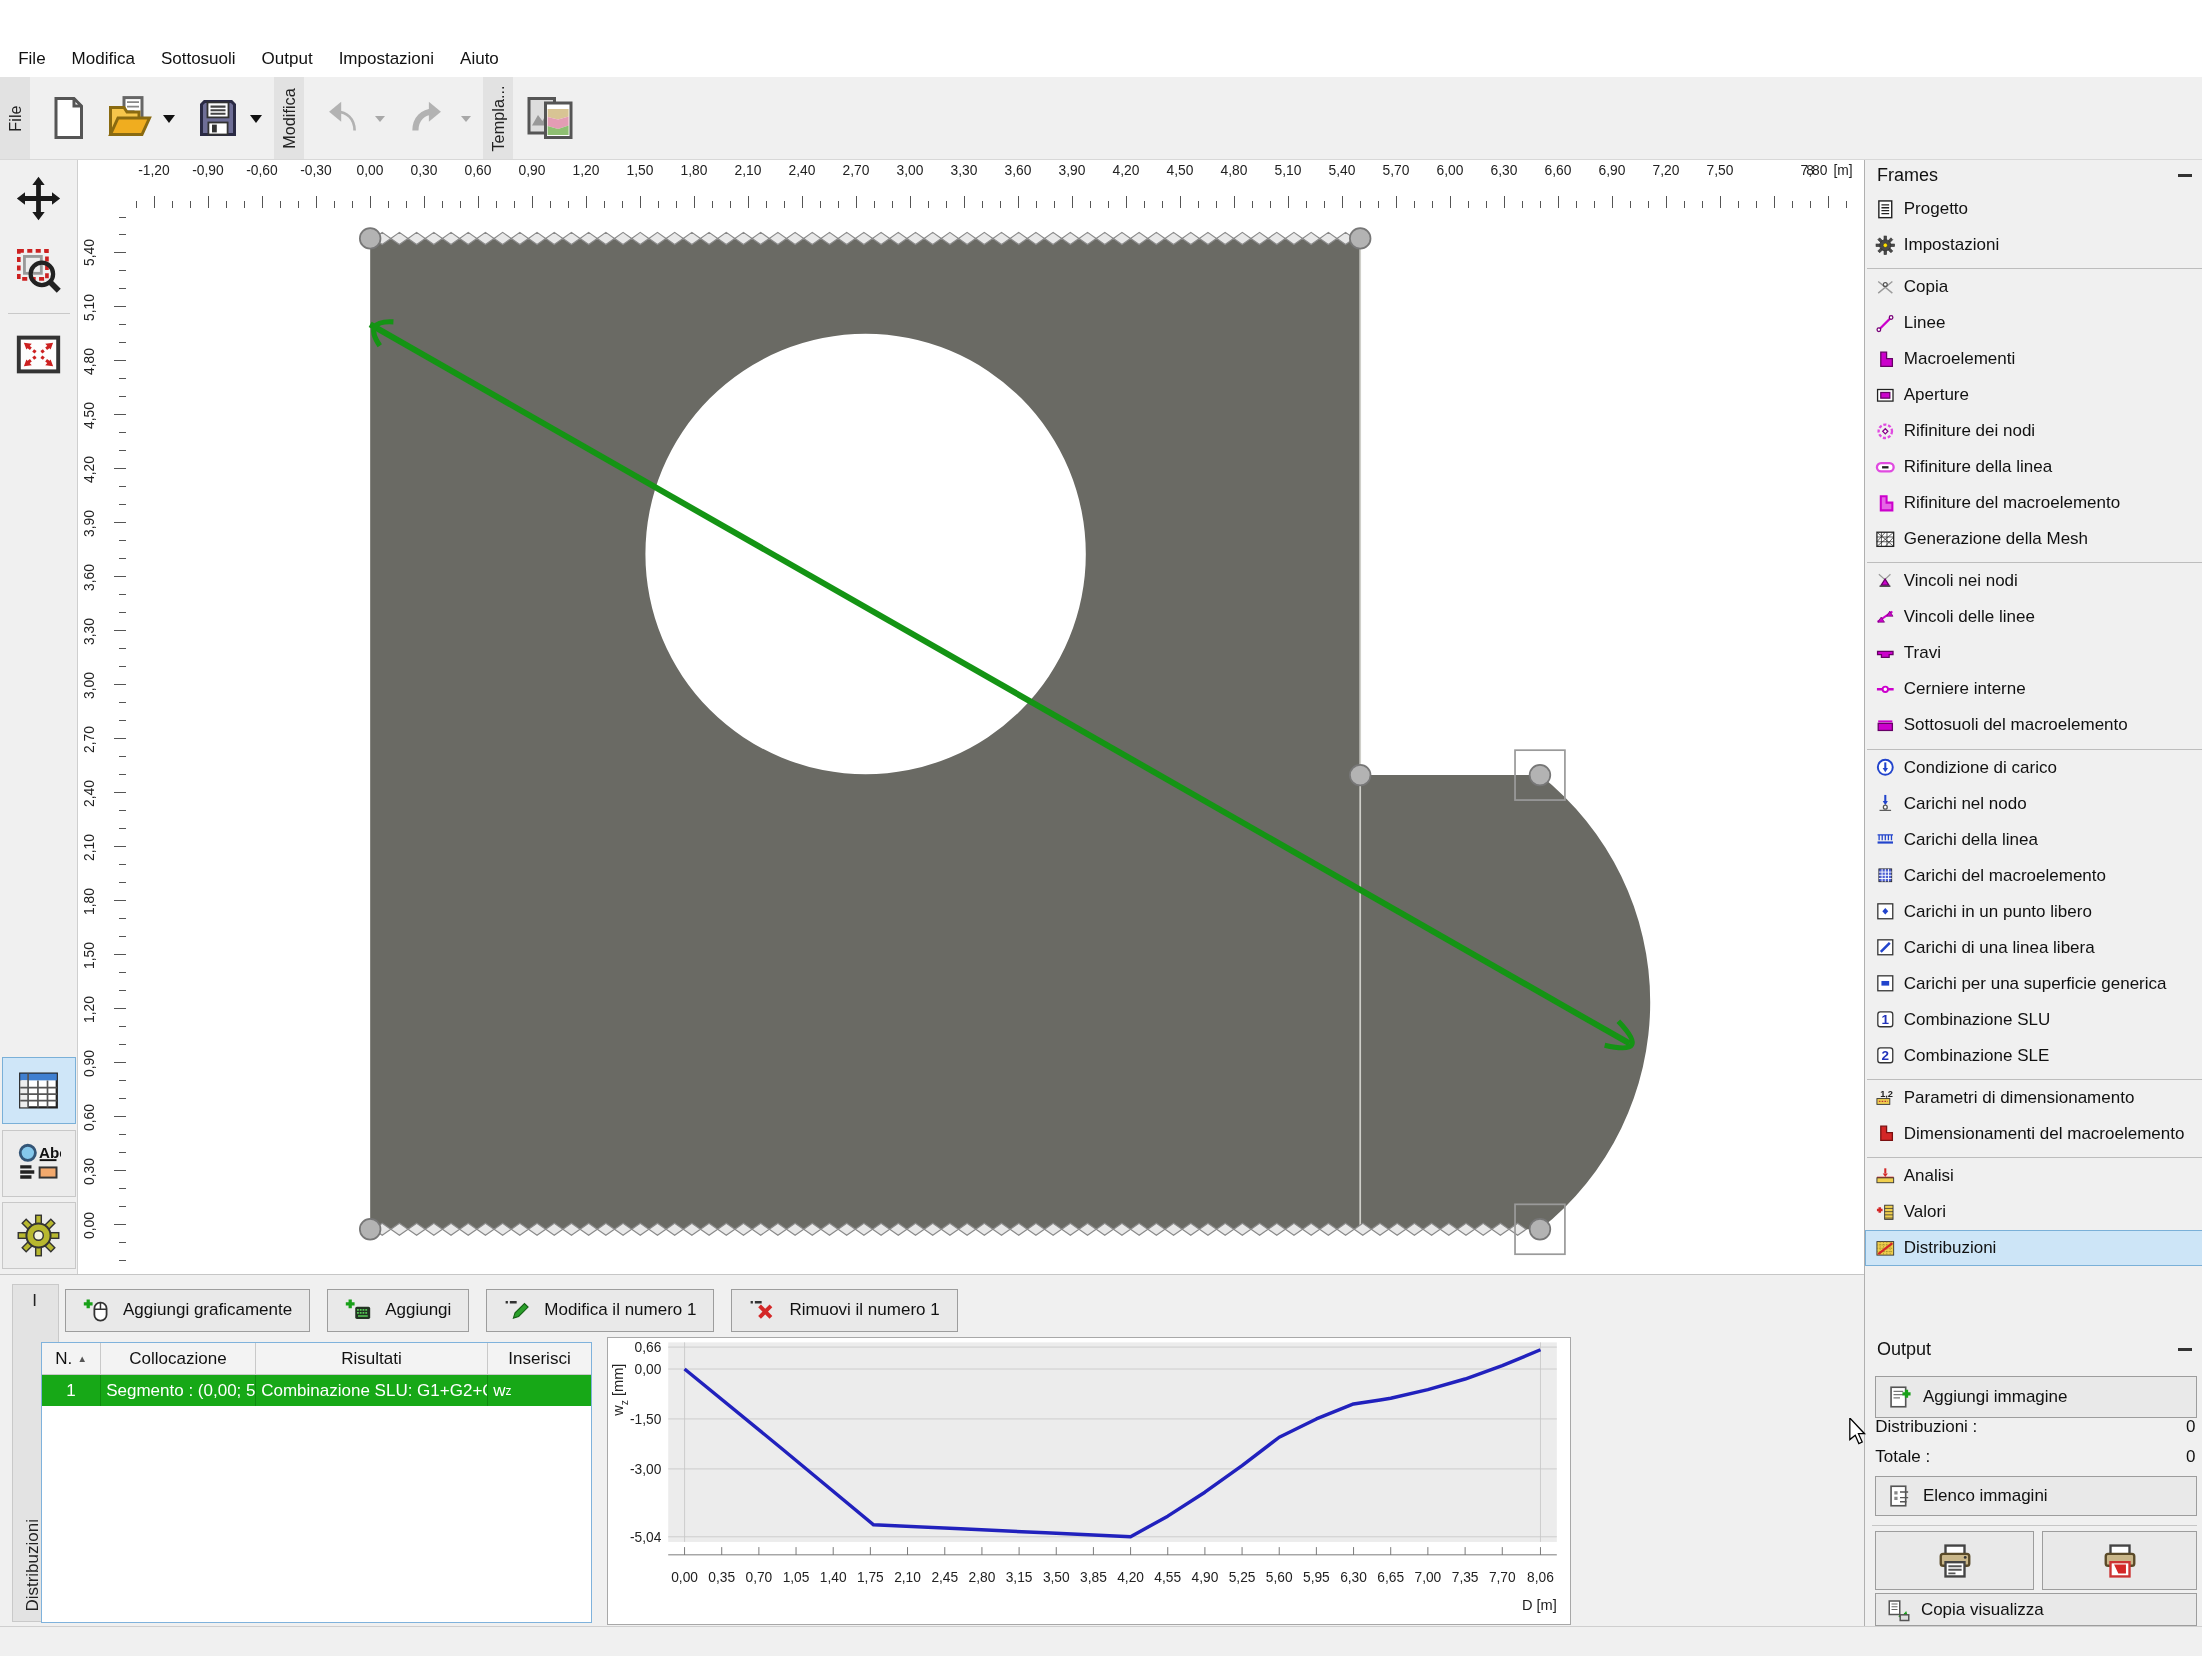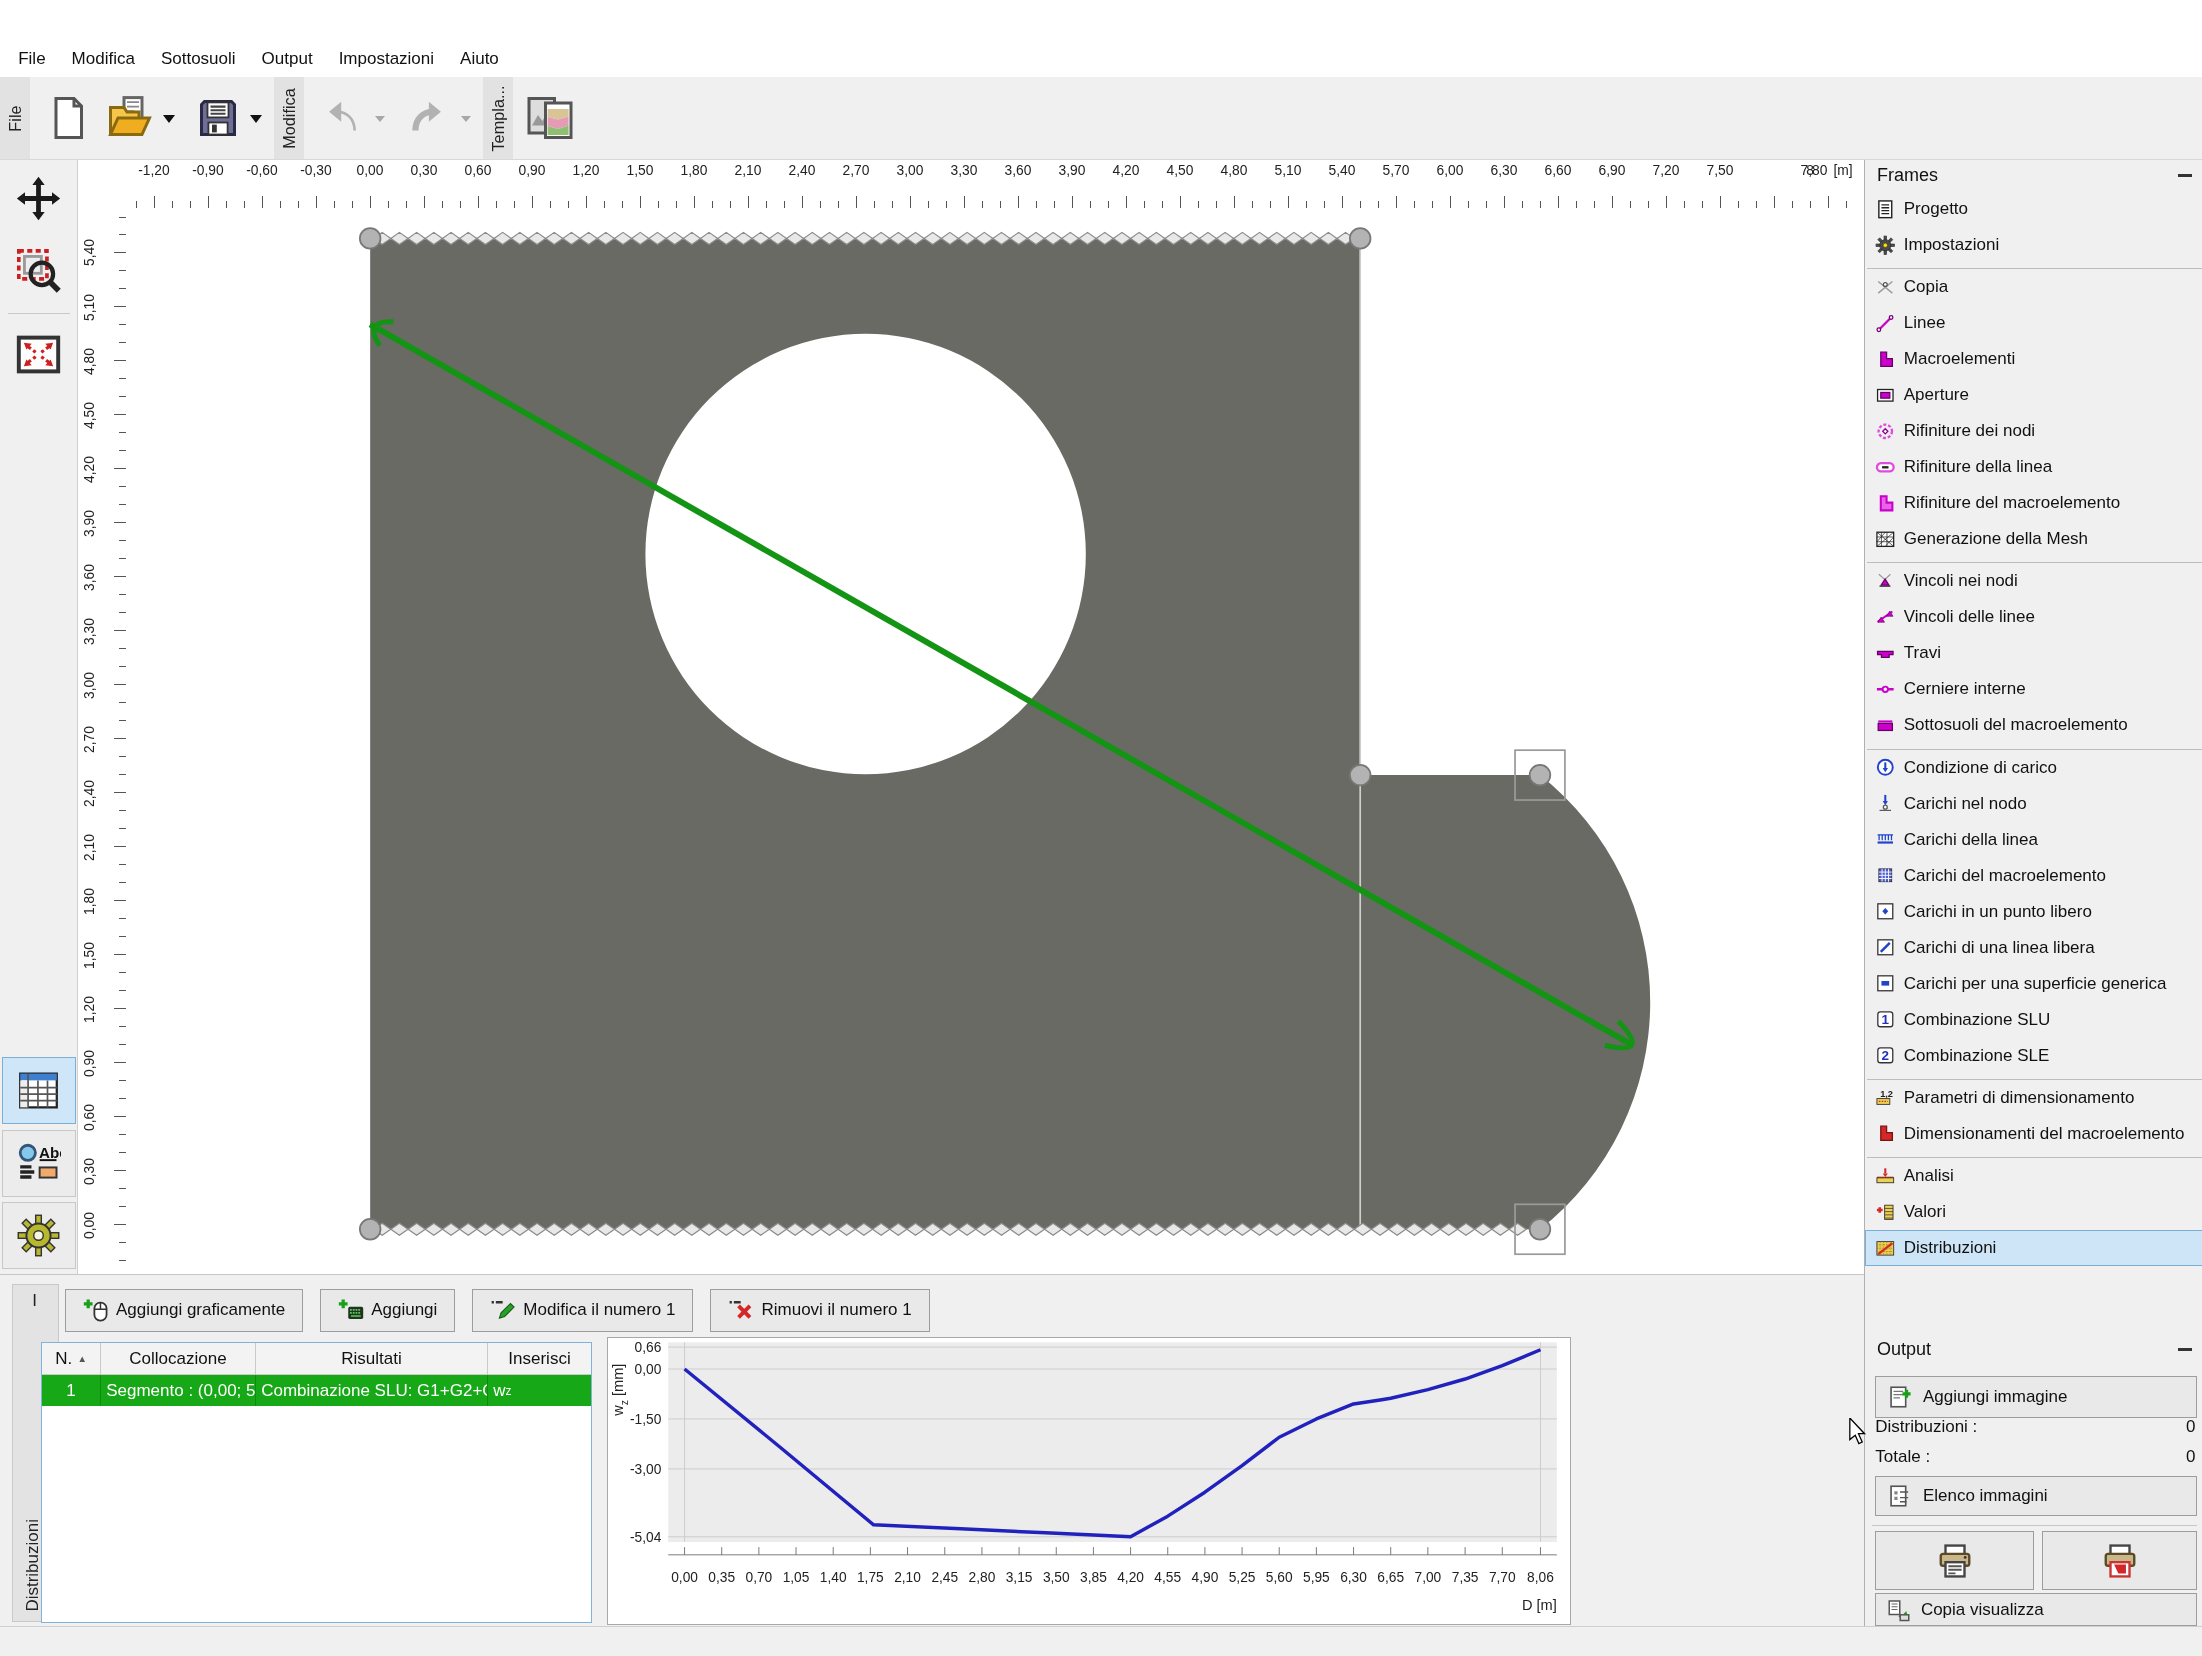--- a/index.html
+++ b/index.html
@@ -64,21 +64,21 @@
   .orow .ov{margin-left:auto}
   .osep{position:absolute;left:6.9px;right:6.9px;border-top:0.9px solid #c6c6c6}
   .pbtn{position:absolute;height:57px;background:#e9e9e9;border:0.9px solid #9d9d9d;display:flex;align-items:center;justify-content:center}
 
   
   .bottom{position:absolute;left:0;top:1274px;width:1864px;height:352px;background:#f0f0f0;border-top:0.9px solid #c6c6c6}
   .btab{position:absolute;left:12px;top:8.6px;width:45px;height:336px;background:#e3e3e3;border:0.9px solid #c9c9c9}
   .btab .ttop{position:absolute;top:6.9px;left:0;width:43px;text-align:center;font-size:17px;color:#222}
   .btab .vtext{position:absolute;bottom:8.6px;left:9.5px;writing-mode:vertical-rl;transform:rotate(180deg);font-size:17px;color:#222}
   .bbtns{position:absolute;left:65px;top:13.8px;display:flex;gap:17px}
-  .bbtn{height:41px;background:#e9e9e9;border:0.9px solid #9d9d9d;display:flex;align-items:center;padding:0 17px;gap:7px;font-size:17px;white-space:nowrap}
+  .bbtn{height:41px;background:#e9e9e9;border:0.9px solid #9d9d9d;display:flex;align-items:center;padding:0 17px;gap:14px;font-size:17px;white-space:nowrap}
   .btable{position:absolute;left:41px;top:67px;width:549px;height:279px;background:#fff;border:0.9px solid #7fb2dc;font-size:17px}
   .th{display:flex;height:31px;background:#f3f3f3;border-bottom:0.9px solid #c9c9c9}
   .th .tc{display:flex;align-items:center;justify-content:center;border-right:0.9px solid #c9c9c9;box-sizing:border-box}
   .tr{display:flex;height:31px}
   .tr.sel{background:#17a817;color:#fff}
   .tr .tc{display:flex;align-items:center;padding:0 5.2px;border-right:0.9px solid rgba(0,90,0,.35);box-sizing:border-box;overflow:hidden;white-space:nowrap}
   .tc.c0{width:59px;justify-content:center}
   .tc.c1{width:155px}
   .tc.c2{width:232px}
   .tc.c3{width:103px;border-right:none !important}

